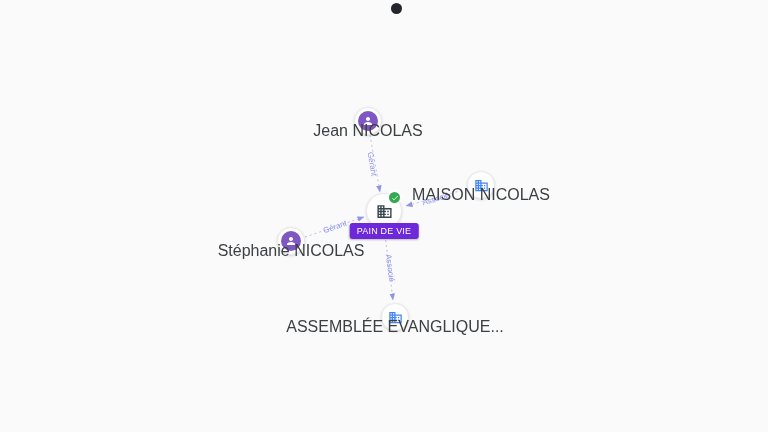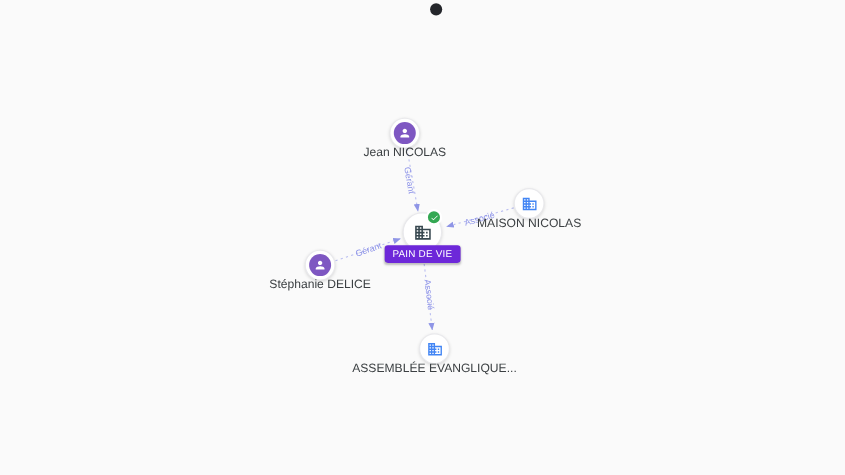--- a/index.html
+++ b/index.html
@@ -35,23 +35,23 @@
     box-shadow: 0 1px 3px rgba(0,0,0,.14);
     display: flex; align-items: center; justify-content: center;
     cursor: pointer;
   }
   .person-chip {
     width: 20px; height: 20px; border-radius: 50%;
     background: #7e57c2;
     display: flex; align-items: center; justify-content: center;
   }
   .nlabel {
-    position: absolute; left: 0; top: 12px;
+    position: absolute; left: 0; top: 1px;
     transform: translateX(-50%);
-    font-size: 11px;
+    font-size: 16px;
     color: #3c4043;
     white-space: nowrap;
   }
   .center-circle { left: -18px; top: -18px; width: 36px; height: 36px; }
   .badge {
     position: absolute; left: 3px; top: -21px;
     width: 15px; height: 15px; border-radius: 50%;
     background: #34a853;
     border: 2px solid #fff;
     display: flex; align-items: center; justify-content: center;
@@ -126,21 +126,21 @@
   </div>
 
   <div class="node" style="left:291px;top:241px">
     <div class="circle">
       <span class="person-chip">
         <svg viewBox="0 0 24 24" width="12" height="12">
             <path fill="#ffffff" d="M12 12c2.21 0 4-1.79 4-4s-1.79-4-4-4-4 1.79-4 4 1.79 4 4 4zm0 2c-2.67 0-8 1.34-8 4v2h16v-2c0-2.66-5.33-4-8-4z"></path>
           </svg>
       </span>
     </div>
-    <div class="nlabel">Stéphanie DELICE</div>
+    <div class="nlabel">Stéphanie NICOLAS</div>
   </div>
 
   <div class="node" style="left:395px;top:317px">
     <div class="circle">
       <span>
         <svg viewBox="0 0 24 24" width="15" height="15" style="display:block">
             <path fill="#4285f4" d="M12 7V3H2v18h20V7H12zM6 19H4v-2h2v2zm0-4H4v-2h2v2zm0-4H4V9h2v2zm0-4H4V5h2v2zm4 12H8v-2h2v2zm0-4H8v-2h2v2zm0-4H8V9h2v2zm0-4H8V5h2v2zm10 12h-8v-2h2v-2h-2v-2h2v-2h-2V9h8v10zm-2-8h-2v2h2v-2zm0 4h-2v2h2v-2z"></path>
           </svg>
       </span>
     </div>

